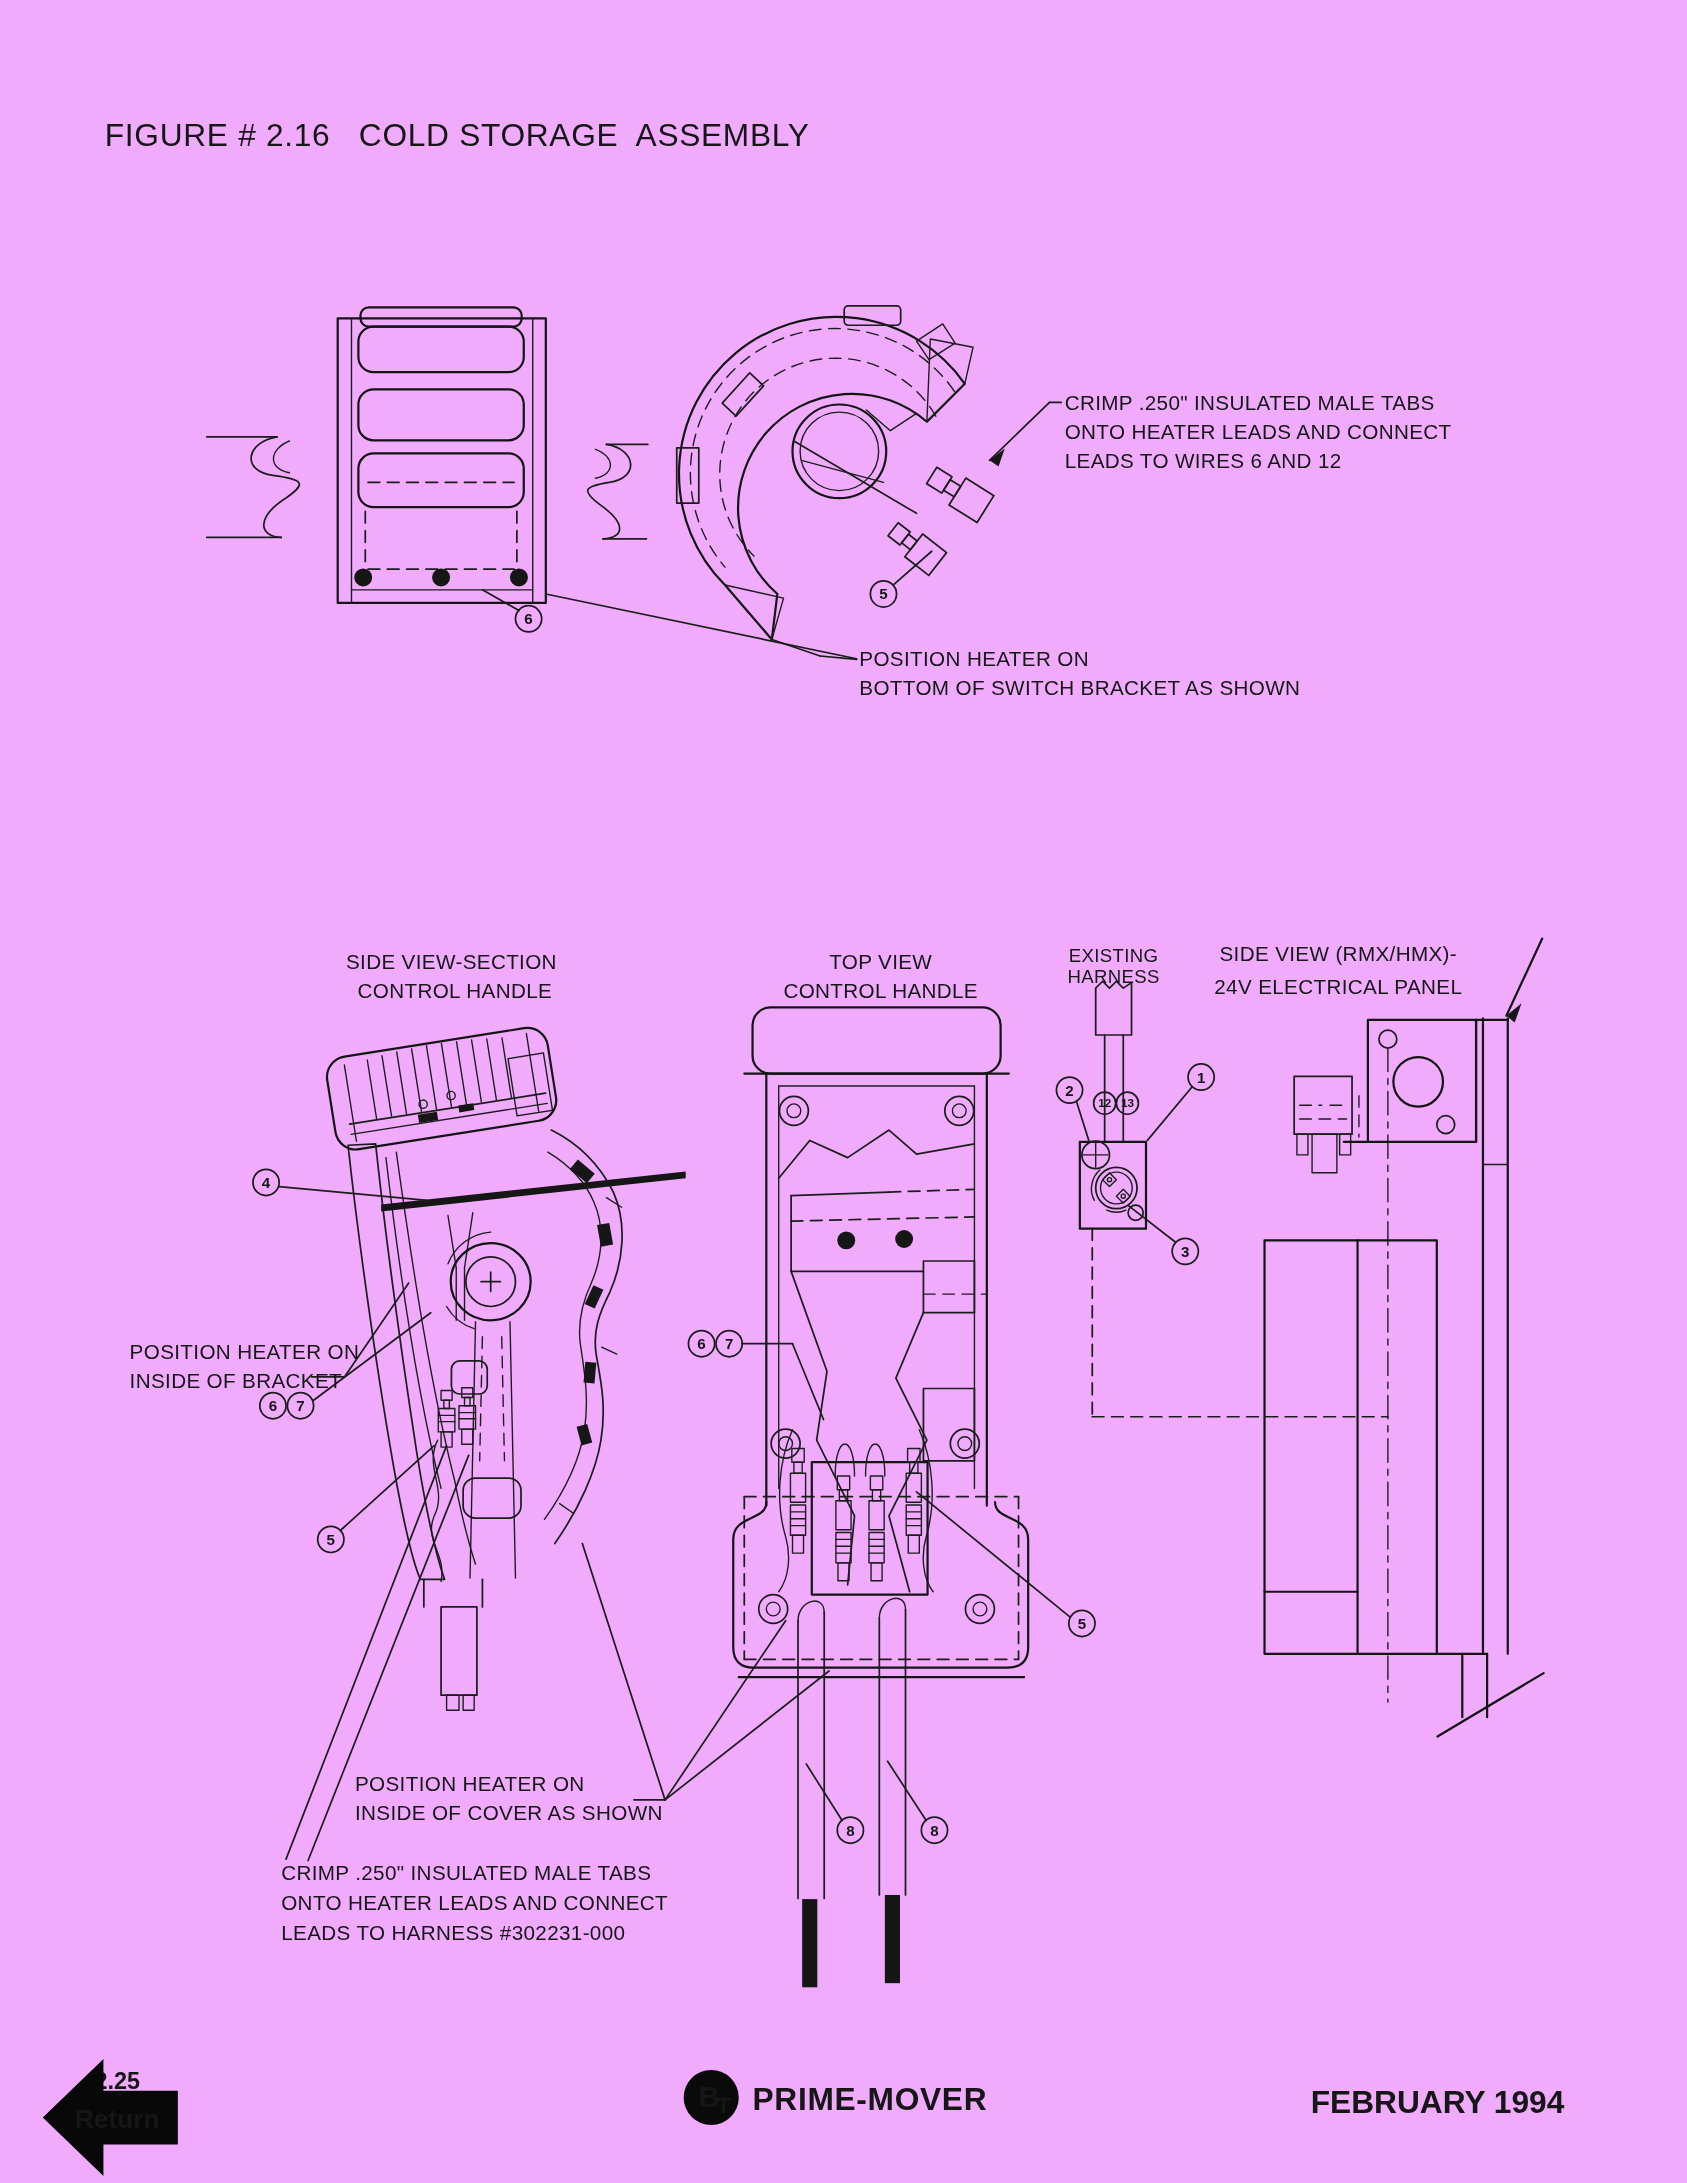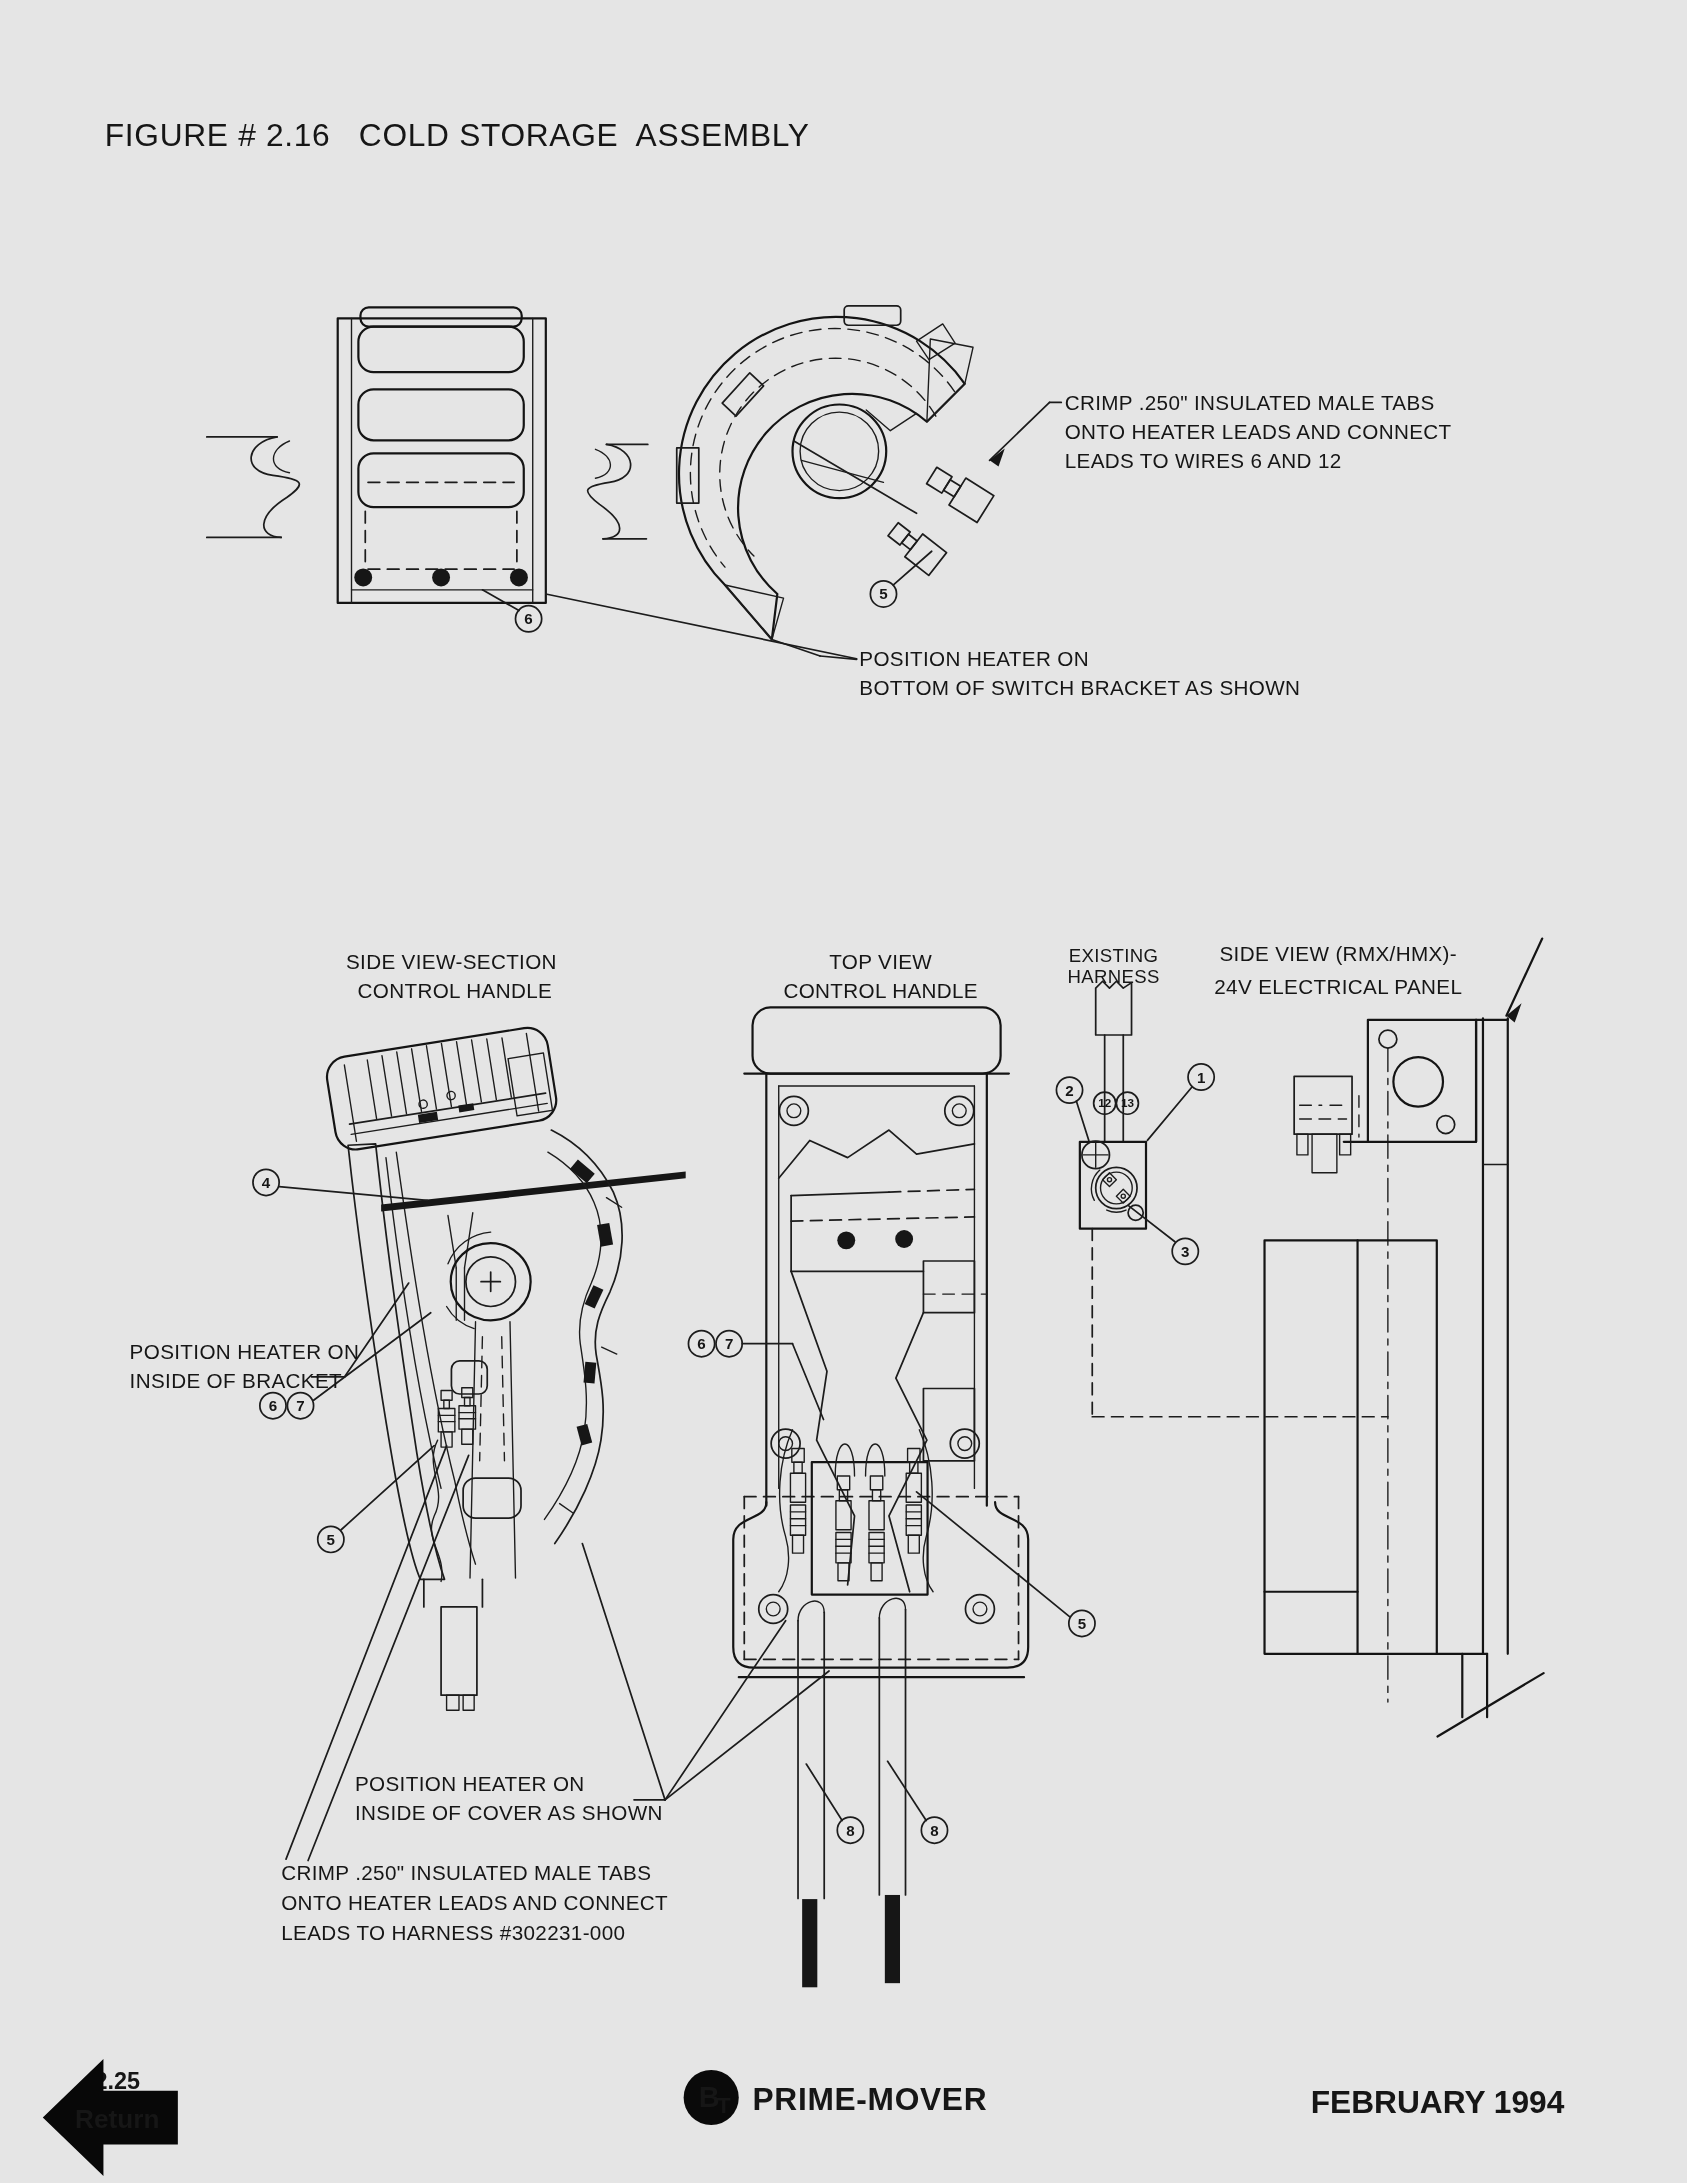--- a/index.html
+++ b/index.html
@@ -1,16 +1,16 @@
 <!DOCTYPE html>
 <html style="font-size:11px"><head>
 <meta charset="utf-8">
 <style>
   html,body{margin:0;padding:0;background:#ffffff;}
-  .page{width:1687px;height:2183px;position:relative;background:#e5e5e5;}
+  .page{width:1687px;height:2183px;position:relative;background:#f0abfc;}
   svg{display:block}
   svg text{font-family:"Liberation Sans","DejaVu Sans",sans-serif;fill:#161616;white-space:pre;}
   .ln{fill:none;stroke:#1c1c1c;stroke-width:2.5;stroke-linecap:round;stroke-linejoin:round;}
   .ln2{fill:none;stroke:#1c1c1c;stroke-width:2;stroke-linecap:round;stroke-linejoin:round;}
   .ln3{fill:none;stroke:#141414;stroke-width:3.2;stroke-linecap:round;stroke-linejoin:round;}
   .dash{stroke-dasharray:17 11;}
   .cdash{stroke-dasharray:34 10 9 10;}
   .blk{fill:#161616;stroke:none;}
   .ann{font-size:30px;letter-spacing:.5px;}
   .lbl{font-size:30px;text-anchor:middle;letter-spacing:.5px;}

